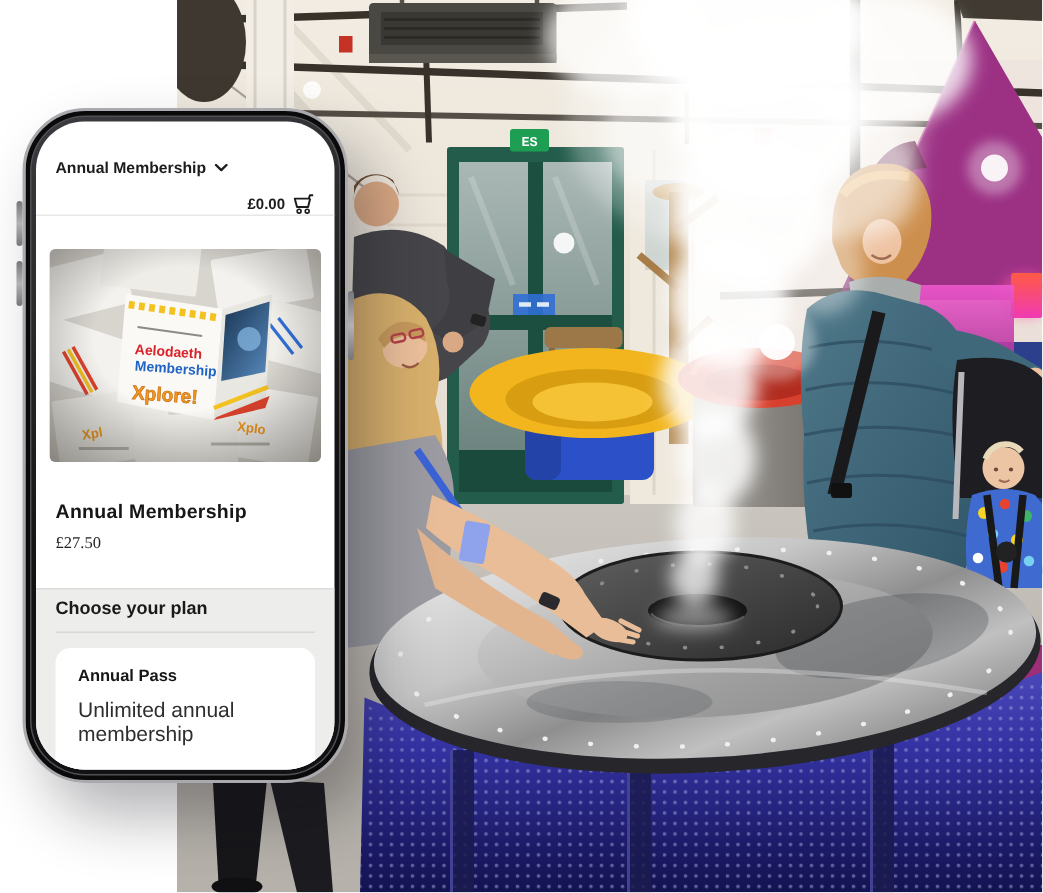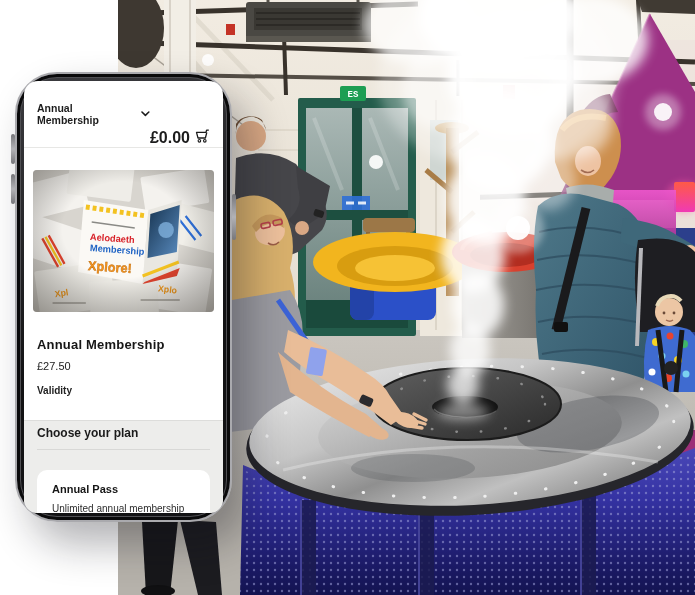--- a/index.html
+++ b/index.html
@@ -11,38 +11,38 @@
   
   .phone{position:absolute;left:15px;top:72px;width:217px;height:450px;box-sizing:border-box;
          border-radius:42px;background:linear-gradient(160deg,#3c3c40,#121214 60%);
          border:2px solid #aaaaae;
          box-shadow:inset 0 0 0 3px #0a0a0b, inset 0 0 0 4px #505054, 16px 22px 42px rgba(15,15,25,.32);
          z-index:5;}
   .side-btn{position:absolute;width:4px;background:linear-gradient(#76767a,#b2b2b6,#76767a);border-radius:2px;}
   .btn-l1{left:-6px;top:60px;height:30px;}
   .btn-l2{left:-6px;top:100px;height:30px;}
   .btn-r1{right:-6px;top:120px;height:46px;}
-  .screen{position:absolute;inset:7px;background:#fff;border-radius:14px;overflow:hidden;
+  .screen{position:absolute;inset:7px;background:#fff;border-radius:32px;overflow:hidden;
           display:flex;flex-direction:column;gap:12px;}
   .scr-header{flex:0 0 33px;display:flex;align-items:center;justify-content:space-between;
               padding:0 13px;border-bottom:1px solid #e7e7e5;}
   .selector{display:flex;align-items:center;gap:6px;font-size:10.5px;font-weight:700;color:#1c1c1c;cursor:pointer;}
-  .cart-area{display:flex;gap:5px;font-size:16px;font-weight:700;color:#1c1c1c;cursor:pointer;margin-top:48px;}
+  .cart-area{display:flex;align-items:center;gap:5px;font-size:10px;font-weight:700;color:#1c1c1c;cursor:pointer;margin-top:48px;}
   .product-img{flex:0 0 142px;margin:10px 9px 0;border-radius:4px;overflow:hidden;position:relative;background:#d6d3cd;}
   .info{padding:0 13px;}
   .product-title{font-size:13px;font-weight:700;color:#161616;margin:13px 0 0;letter-spacing:.2px;}
-  .price{font-size:11px;color:#222;margin-top:8px;}
+  .price{font-size:11px;color:#222;margin-top:8px;font-family:Liberation Serif, serif;}
   .tagline{font-size:10px;color:#2e2e2e;margin-top:12px;}
   .validity-label{font-size:10px;font-weight:700;color:#222;margin-top:13px;}
   .validity-text{font-size:9.8px;color:#3c3c3c;line-height:1.7;margin-top:4px;}
   .plan-section{margin-top:12px;flex:1;background:#ededeb;border-top:1px solid #dddddb;padding:5px 13px 0;}
   .plan-title{font-size:12px;font-weight:700;color:#1a1a1a;padding-bottom:9px;border-bottom:1px solid #d8d8d6;}
-  .plan-card{background:#fff;border-radius:10px;margin-top:20px;padding:13px 15px 22px;cursor:pointer;}
+  .plan-card{background:#fff;border-radius:10px;margin-top:10px;padding:13px 15px 22px;cursor:pointer;}
   .plan-name{font-size:11px;font-weight:700;color:#161616;}
-  .plan-desc{font-size:10px;color:#2e2e2e;margin-top:8px;}
+  .plan-desc{font-size:14px;color:#2e2e2e;margin-top:8px;}
 </style>
 </head>
 <body>
 
 <div id="stage">
 
   <div class="photo">
     <svg width="577" height="595" viewBox="0 0 577 595">
       <defs>
         <linearGradient id="wallGrad" x1="0" y1="0" x2="0" y2="1">
@@ -407,21 +407,20 @@
             <path d="M114,112 L150,98 L147,106 L112,114 Z" fill="#e0432e"></path>
             <path d="M112,106 L149,92" stroke="#f3c221" stroke-width="3"></path>
           </g>
           <rect width="185" height="142" fill="url(#vig)"></rect>
         </svg>
       </div>
 
       <div class="info">
         <div class="product-title">Annual Membership</div>
         <div class="price">£27.50</div>
-        <div class="validity-label">Validity</div>
       </div>
 
       <div class="plan-section">
         <div class="plan-title">Choose your plan</div>
         <div class="plan-card">
           <div class="plan-name">Annual Pass</div>
           <div class="plan-desc">Unlimited annual membership</div>
         </div>
       </div>
 

